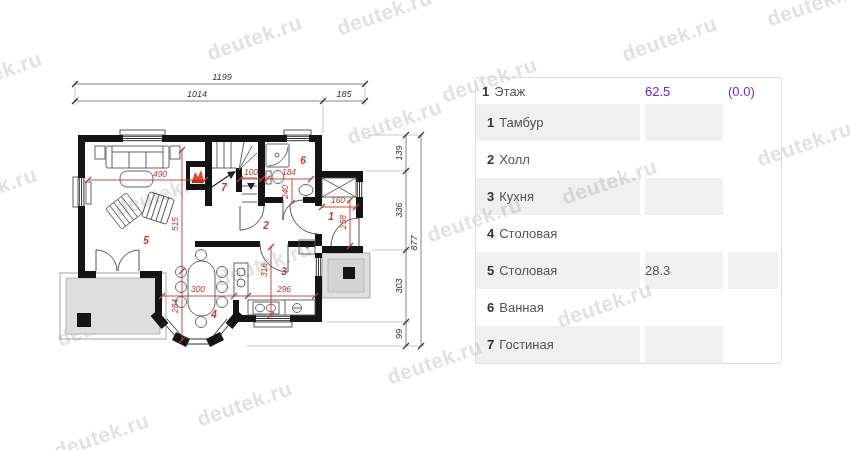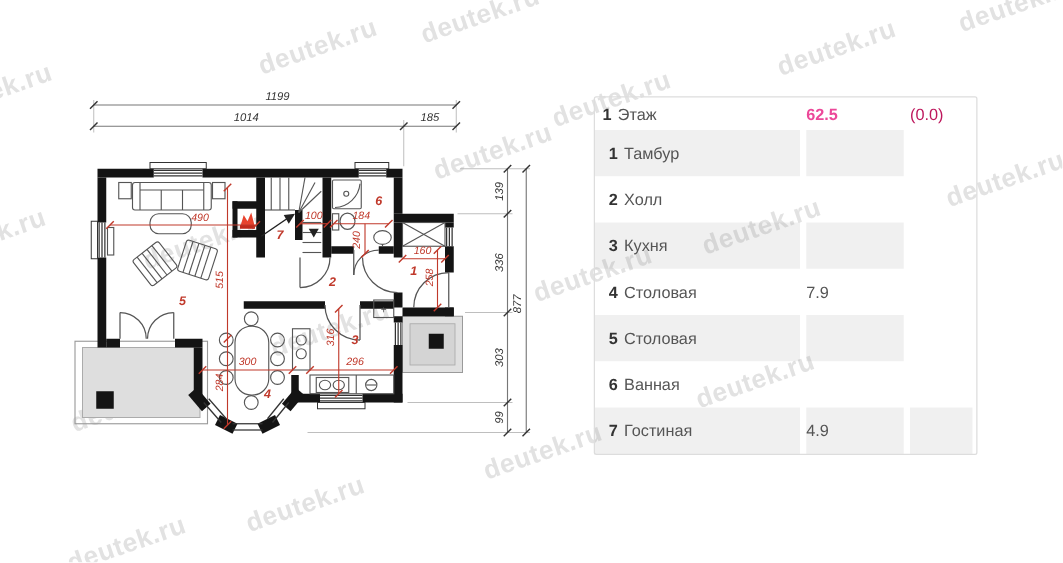--- a/index.html
+++ b/index.html
@@ -15,22 +15,22 @@
               border:1px solid #ddd;border-radius:2px;font-size:13px;color:#555;}
   .t-head,.t-row{display:grid;grid-template-columns:164px 78px 50px;column-gap:5px;align-items:center;}
   .t-head{height:26px;}
   .t-row{height:37px;}
   .t-head .c{background:transparent;height:100%;display:flex;align-items:center;}
   .t-row .c{height:100%;display:flex;align-items:center;}
   .t-row.alt .c{background:rgba(135,135,135,0.12);}
   .c.name{padding-left:11px;}
   .t-head .c.name{padding-left:6px;}
   .num{font-weight:bold;color:#333;margin-right:5px;}
-  .t-head .c.area{font-weight:bold;color:#ec4899;}
-  .c.extra{color:#be185d;}
+  .t-head .c.area{font-weight:normal;color:#6d28d9;}
+  .c.extra{color:#6d28d9;}
 </style>
 </head>
 <body>
 
 <div id="screen">
 
   <span class="wm" style="left:-55px;top:62px">deutek.ru</span>
   <span class="wm" style="left:205px;top:26px">deutek.ru</span>
   <span class="wm" style="left:335px;top:1px">deutek.ru</span>
   <span class="wm" style="left:620px;top:27px">deutek.ru</span>
@@ -375,40 +375,39 @@
           <span class="num">3</span>
           <span>Кухня</span>
         </div>
       <div class="c extra"></div>
     </div>
     <div class="t-row">
       <div class="c name">
           <span class="num">4</span>
           <span>Столовая</span>
         </div>
-      <div class="c">7.9</div>
       <div class="c extra"></div>
     </div>
     <div class="t-row alt">
       <div class="c name">
           <span class="num">5</span>
           <span>Столовая</span>
         </div>
+      <div class="c">28.3</div>
       <div class="c extra"></div>
     </div>
     <div class="t-row">
       <div class="c name">
           <span class="num">6</span>
           <span>Ванная</span>
         </div>
       <div class="c extra"></div>
     </div>
     <div class="t-row alt">
       <div class="c name">
           <span class="num">7</span>
           <span>Гостиная</span>
         </div>
-      <div class="c">4.9</div>
       <div class="c extra"></div>
     </div>
   </div>
 
 </div>
 
 </body></html>

